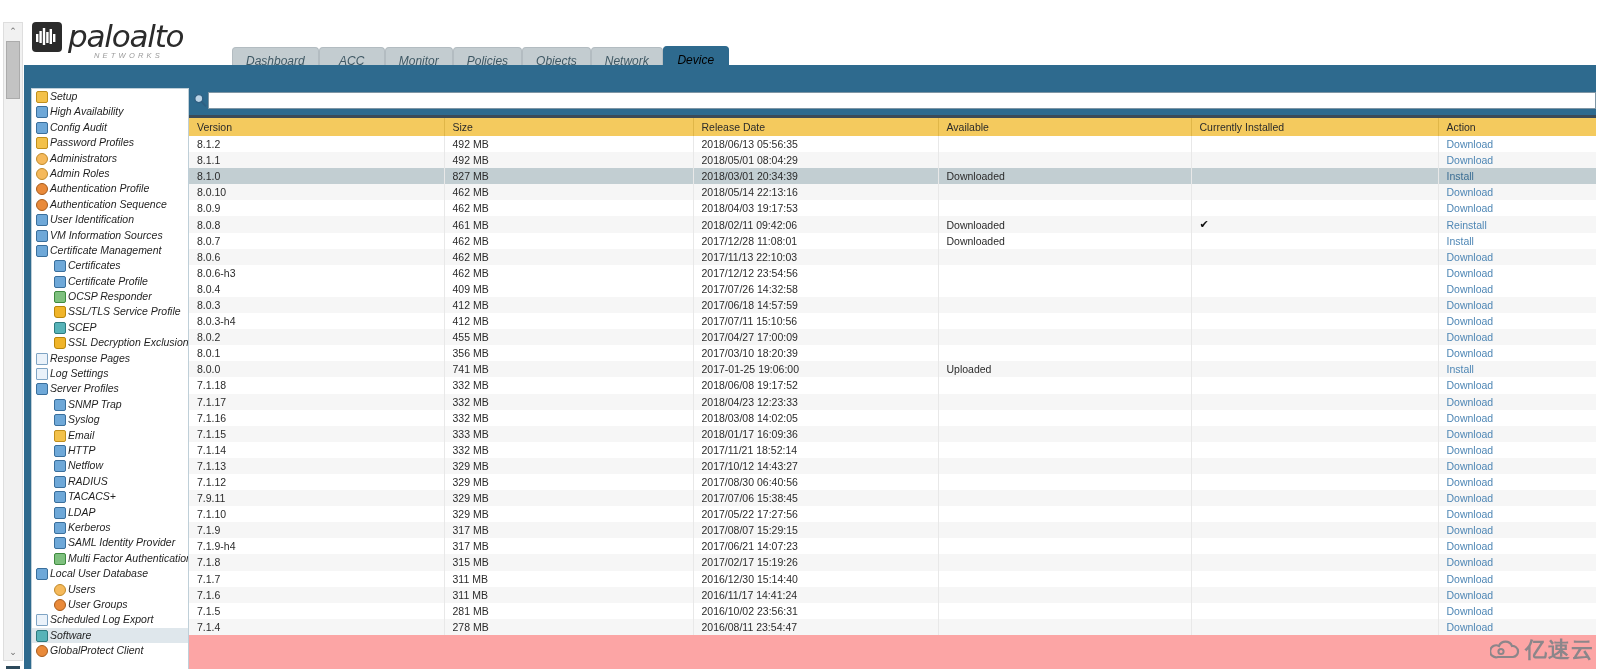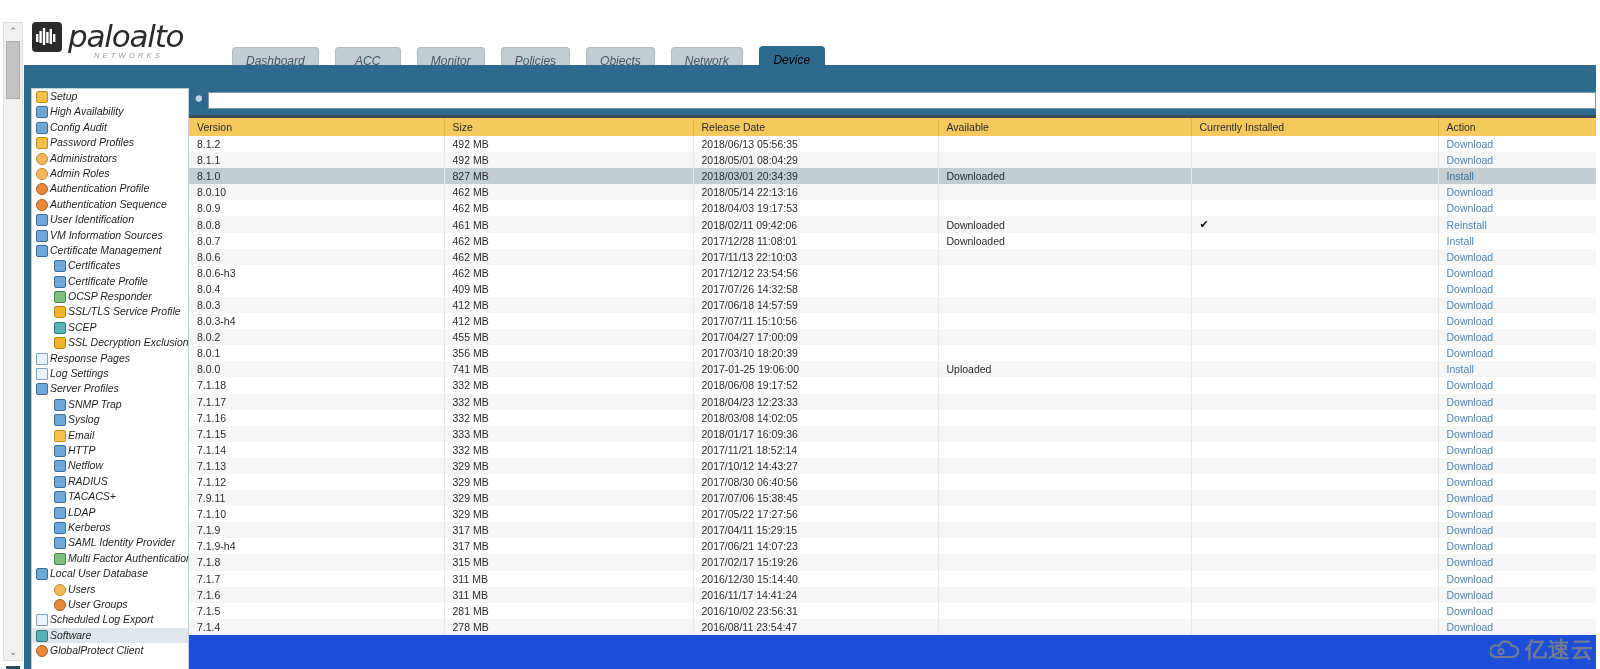--- a/index.html
+++ b/index.html
@@ -101,21 +101,21 @@
 
   
   .tabbar {
     position:absolute; left:208px; top:36px; height:28px;
     display:flex; align-items:flex-end;
   }
   .tab {
     height:26px; min-width:66px; padding:0 13px;
     background:#c3ccd0; color:#3f5864;
     font-size:12px; line-height:26px; text-align:center;
-    border-radius:4px 4px 0 0; margin-right:16px;
+    border-radius:4px 4px 0 0; margin-right:0;
     border:1px solid #b3bcc1; border-bottom:none;
     white-space:nowrap; cursor:pointer;
   }
   .tab.active {
     background:#2e6a8e; color:#000000; height:27px; line-height:27px;
     border-color:#2e6a8e;
   }
 
   
   .blue-frame {
@@ -170,21 +170,21 @@
     position:absolute; left:4px; top:3px; width:14px; height:14px;
   }
   .search-input {
     position:absolute; left:19px; top:2px; width:1388px; height:17px;
     background:#ffffff; border:1px solid #7f96a5;
     font-size:11px; color:#333; padding:0 4px; outline:none;
     font-family:"Liberation Sans", sans-serif;
   }
   .table-wrap {
     position:absolute; left:0; top:27px; width:1411px; height:554px;
-    background:#1d4ed8; overflow:hidden;
+    background:#fca5a5; overflow:hidden;
   }
   .tbl-sep {
     position:absolute; left:0; top:0; width:1411px; height:3px;
     background:#3b4a57;
   }
   table.sw {
     position:absolute; left:0; top:3px;
     width:1411px; border-collapse:collapse;
     font-size:10.5px; color:#2b2b2b;
     table-layout:fixed;
@@ -540,21 +540,21 @@
               <td><span>7.1.10</span></td>
               <td><span>329 MB</span></td>
               <td><span>2017/05/22 17:27:56</span></td>
               <td><span></span></td>
               <td style="text-align: left; padding-left: 8px;"></td>
               <td><span class="act">Download</span></td>
             </tr>
             <tr class="even">
               <td><span>7.1.9</span></td>
               <td><span>317 MB</span></td>
-              <td><span>2017/04/11 15:29:15</span></td>
+              <td><span>2017/08/07 15:29:15</span></td>
               <td><span></span></td>
               <td style="text-align: left; padding-left: 8px;"></td>
               <td><span class="act">Download</span></td>
             </tr>
             <tr class="odd">
               <td><span>7.1.9-h4</span></td>
               <td><span>317 MB</span></td>
               <td><span>2017/06/21 14:07:23</span></td>
               <td><span></span></td>
               <td style="text-align: left; padding-left: 8px;"></td>

